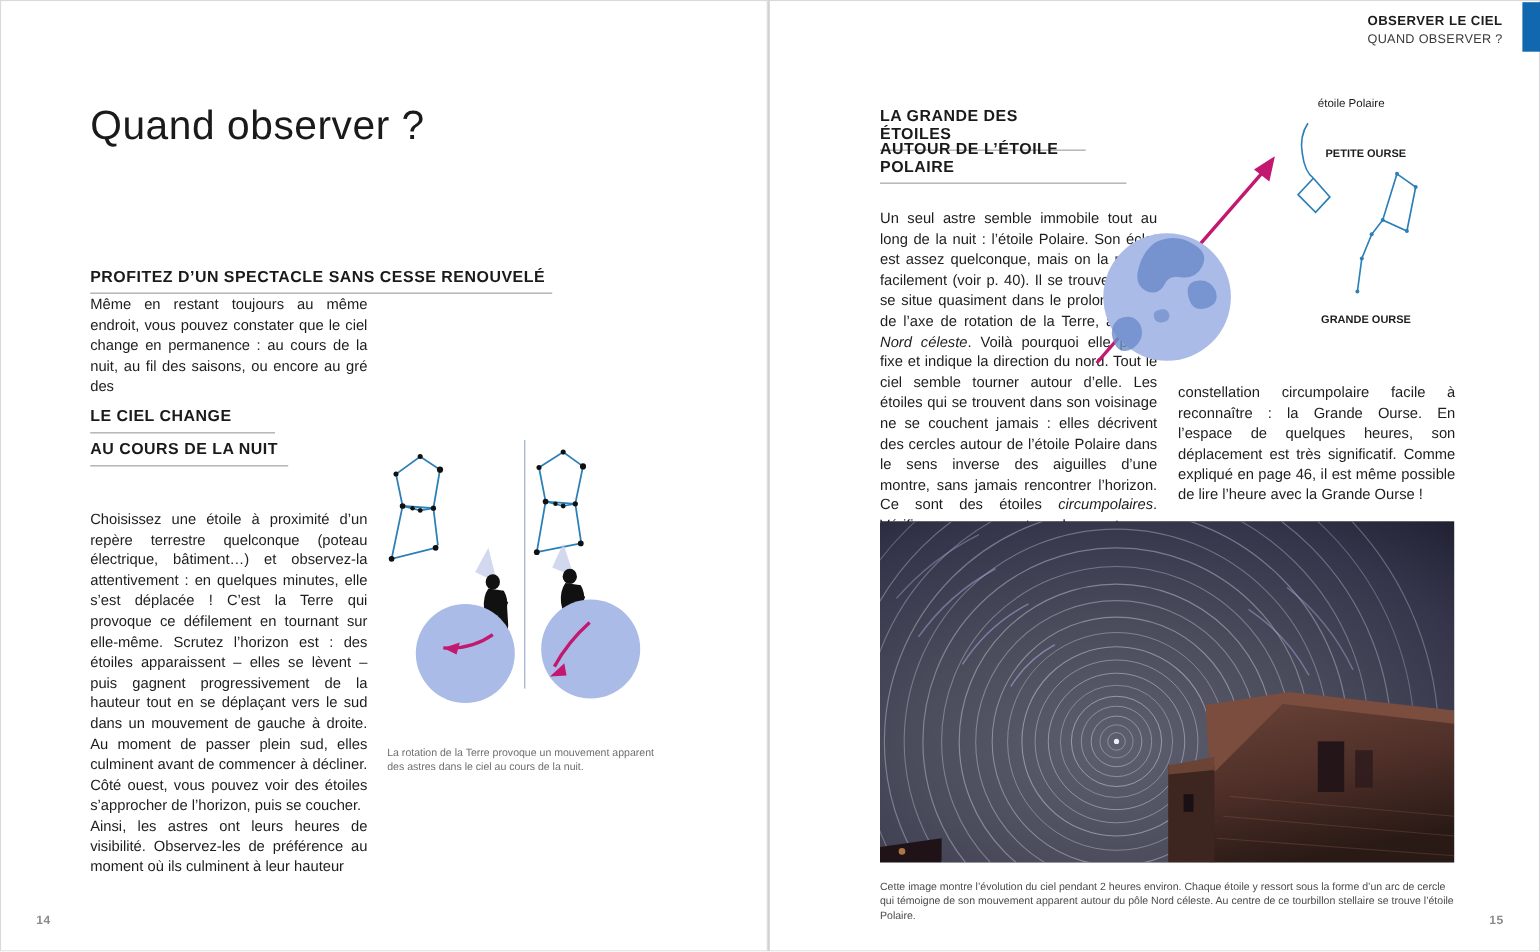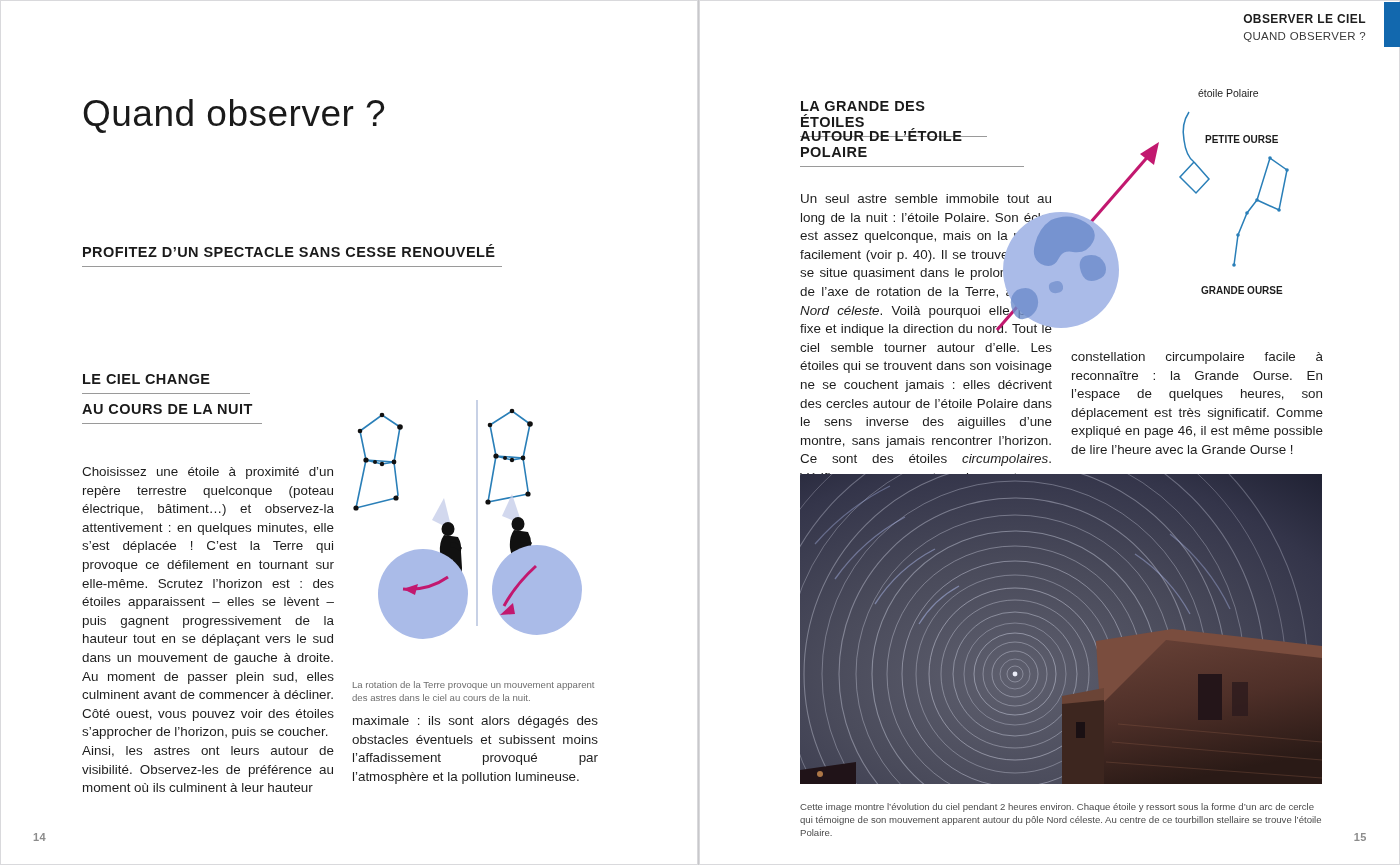--- a/index.html
+++ b/index.html
@@ -87,31 +87,34 @@
 <div class="spread">
 
   <div class="page page-left">
 
     <h1 class="title">Quand observer ?</h1>
 
     <div class="lp-h2">
       <span class="h2 wide">PROFITEZ D’UN SPECTACLE SANS CESSE RENOUVELÉ</span>
     </div>
 
+    <div class="lp-col1 body">
+      <p>Même en restant toujours au même endroit, vous pouvez constater que le ciel change en permanence : au cours de la nuit, au fil des saisons, ou encore au gré des</p>
+    </div>
 
     <div class="lp-h3a">
       <span class="h2 narrow">LE CIEL CHANGE</span>
     </div>
     <div class="lp-h3b">
       <span class="h2 narrow2">AU COURS DE LA NUIT</span>
     </div>
 
     <div class="lp-col1b body">
       <p>Choisissez une étoile à proximité d’un repère terrestre quelconque (poteau électrique, bâtiment…) et observez-la attentivement : en quelques minutes, elle s’est déplacée ! C’est la Terre qui provoque ce défilement en tournant sur elle-même. Scrutez l’horizon est : des étoiles apparaissent – elles se lèvent – puis gagnent progressivement de la hauteur tout en se déplaçant vers le sud dans un mouvement de gauche à droite. Au moment de passer plein sud, elles culminent avant de commencer à décliner. Côté ouest, vous pouvez voir des étoiles s’approcher de l’horizon, puis se coucher.</p>
-      <p>Ainsi, les astres ont leurs autour de visibilité. Observez-les de préférence au moment où ils culminent à leur hauteur</p>
+      <p>Ainsi, les astres ont leurs heures de visibilité. Observez-les de préférence au moment où ils culminent à leur hauteur</p>
     </div>
 
     <div class="lp-fig">
       <svg width="250" height="252" viewBox="0 0 250 252">
 
         <line x1="125" y1="2" x2="125" y2="228" stroke="#aab8d8" stroke-width="1.3"></line>
 
         <g stroke="#2a7fb8" stroke-width="1.6" fill="none">
           <polyline points="8,33 30,17 48,29"></polyline>
           <polyline points="48,29 42,64 30,66"></polyline>
@@ -175,23 +178,20 @@
           <path d="M184 168 q-20 18 -32 40" stroke="#c2186f" stroke-width="3" fill="none"></path>
           <polygon points="148,217 161,205 163,216" fill="#c2186f"></polygon>
         </g>
       </svg>
     </div>
 
     <div class="lp-figcap caption">
       <p>La rotation de la Terre provoque un mouvement apparent des astres dans le ciel au cours de la nuit.</p>
     </div>
 
-    <div class="lp-col2b body">
-      <p>maximale : ils sont alors dégagés des obstacles éventuels et subissent moins l’affadissement provoqué par l’atmosphère et la pollution lumineuse.</p>
-    </div>
 
     <div class="folio folio-left">14</div>
   </div>
 
   <div class="page page-right">
 
     <div class="blue-tab"></div>
     <div class="runhead">
       <div class="l1">OBSERVER LE CIEL</div>
       <div class="l2">QUAND OBSERVER ?</div>

